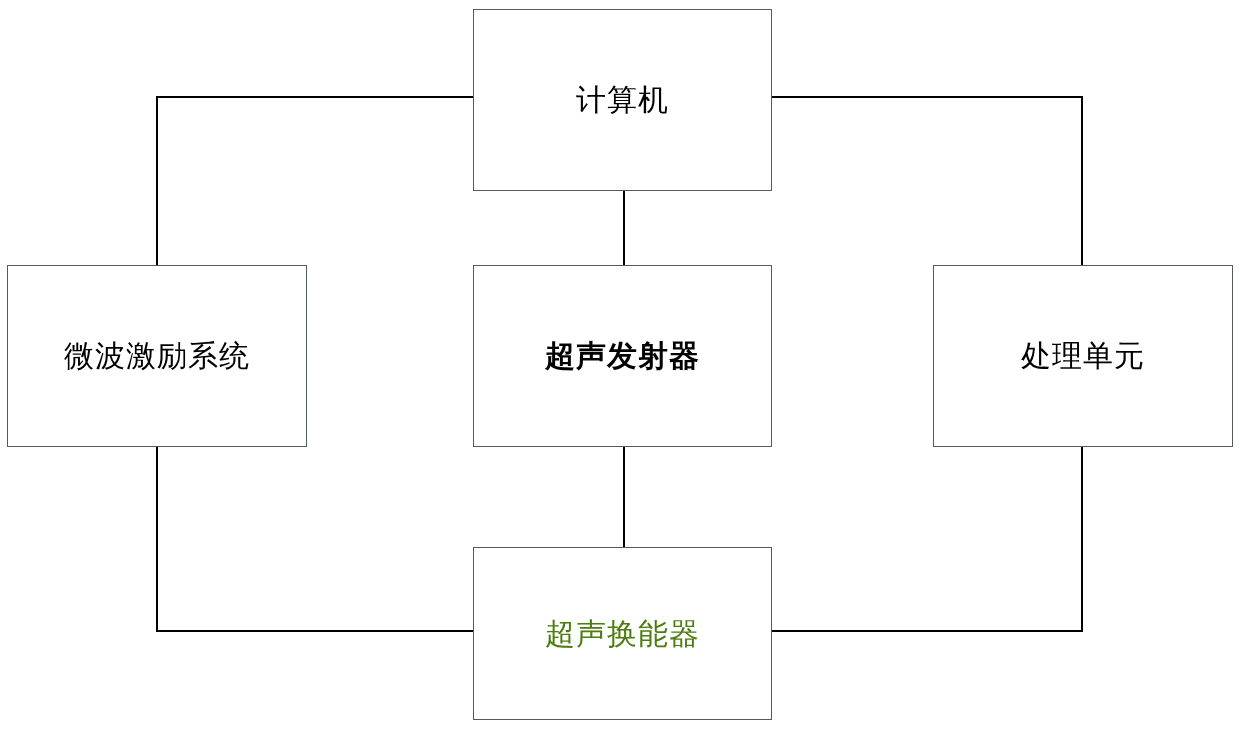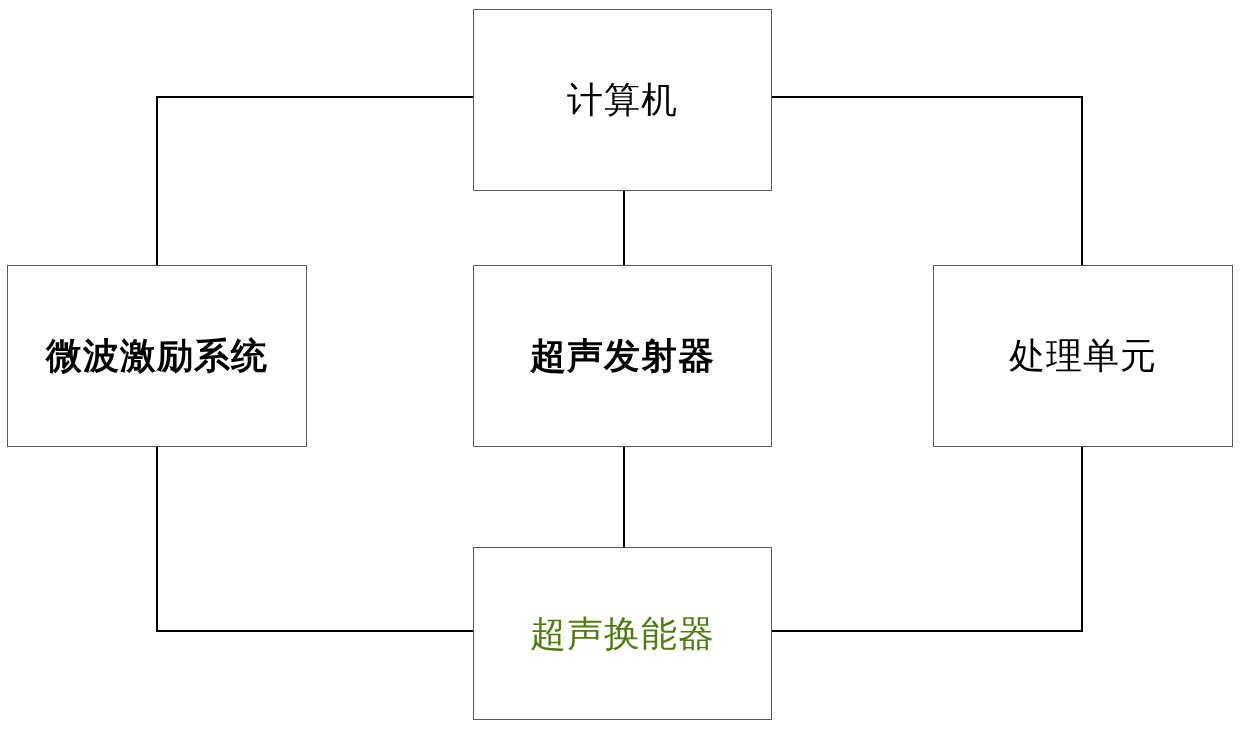--- a/index.html
+++ b/index.html
@@ -22,21 +22,21 @@
     box-sizing: border-box;
     border: 1px solid #555a5e;
     background: #ffffff;
     display: flex;
     align-items: center;
     justify-content: center;
     z-index: 2;
   }
   .node-label {
     font-family: "DejaVu Serif", "Liberation Serif", serif;
-    font-size: 36px;
+    font-size: 30px;
     line-height: 1.2;
     color: #000000;
     letter-spacing: 1px;
     white-space: nowrap;
     user-select: none;
   }
   .edge-svg {
     position: absolute;
     left: 0;
     top: 0;
@@ -64,21 +64,21 @@
     <path class="edge-path" d="M 624 191 L 624 265" stroke="#000000"></path>
     <path class="edge-path" d="M 624 447 L 624 547" stroke="#000000"></path>
     <path class="edge-path" d="M 157 447 L 157 631 L 473 631" stroke="#000000"></path>
     <path class="edge-path" d="M 1082 447 L 1082 631 L 772 631" stroke="#000000"></path>
   </svg>
 
   <div class="node-box" style="left: 473px; top: 9px; width: 299px; height: 182px; border-color: rgb(85, 90, 94);">
     <span class="node-label" style="color: rgb(0, 0, 0);">计算机</span>
   </div>
 
-  <div class="node-box" style="left: 7px; top: 265px; width: 300px; height: 182px; border-color: rgb(85, 90, 94); font-weight: bold;">
+  <div class="node-box" style="left: 7px; top: 265px; width: 300px; height: 182px; border-color: rgb(85, 90, 94);">
     <span class="node-label" style="color: rgb(0, 0, 0);">微波激励系统</span>
   </div>
 
   <div class="node-box" style="left: 473px; top: 265px; width: 299px; height: 182px; border-color: rgb(85, 90, 94);">
     <span class="node-label" style="color: rgb(0, 0, 0); font-weight: bold;">超声发射器</span>
   </div>
 
   <div class="node-box" style="left: 933px; top: 265px; width: 300px; height: 182px; border-color: rgb(85, 90, 94);">
     <span class="node-label" style="color: rgb(0, 0, 0); text-align: center;">处理单元</span>
   </div>

